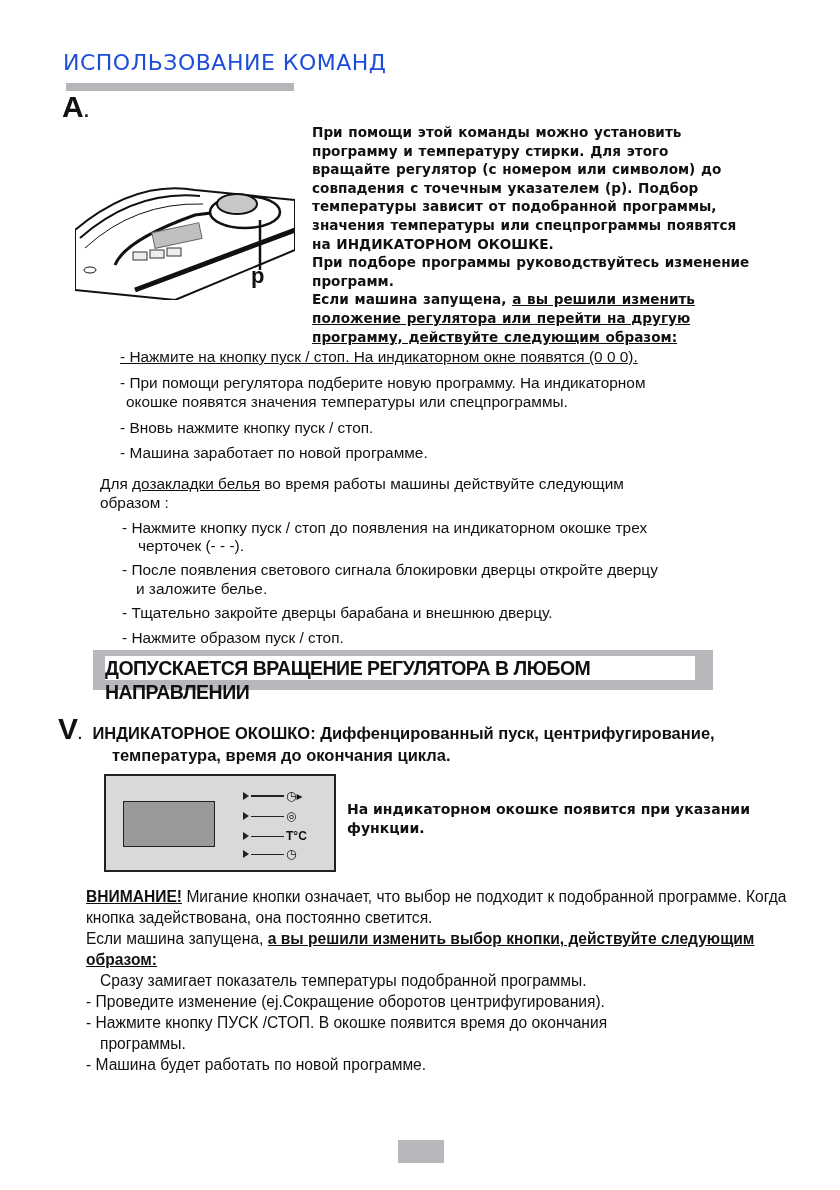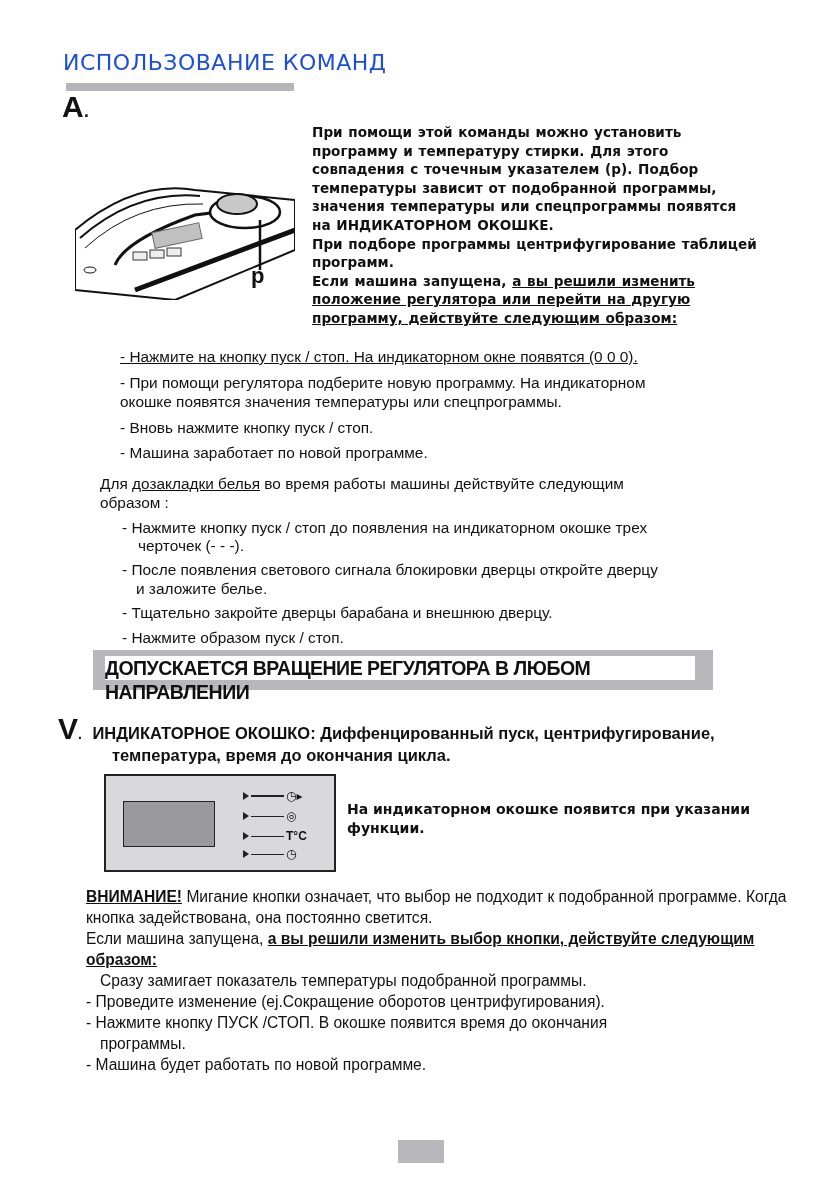--- a/index.html
+++ b/index.html
@@ -86,35 +86,36 @@
   <rect x="92" y="88" width="14" height="8" fill="#eee" stroke="#333"></rect>
   <path d="M60 130 L220 70" stroke="#111" stroke-width="5"></path>
   <line x1="185" y1="60" x2="185" y2="110" stroke="#111" stroke-width="2.5"></line>
   <ellipse cx="15" cy="110" rx="6" ry="3" fill="#fff" stroke="#111"></ellipse>
 </svg>
 <div class="abs p-label">p</div>
 
 <div class="abs intro">
   <div>При помощи этой команды можно установить</div>
   <div>программу и температуру стирки. Для этого</div>
+  <div>вращайте регулятор (с номером или символом) до</div>
   <div>совпадения с точечным указателем (p). Подбор</div>
   <div>температуры зависит от подобранной программы,</div>
   <div>значения температуры или спецпрограммы появятся</div>
   <div>на ИНДИКАТОРНОМ ОКОШКЕ.</div>
-  <div>При подборе программы центрифугирование таблицей</div>
+  <div>При подборе программы руководствуйтесь изменение</div>
   <div>программ.</div>
   <div><span>Если машина запущена, </span><span class="u">а вы решили изменить</span></div>
   <div class="u">положение регулятора или перейти на другую</div>
   <div class="u">программу, действуйте следующим образом:</div>
 </div>
 
 <div class="steps">
   <div class="step" style="left:120px; top:347px;text-decoration:underline;">- Нажмите  на кнопку пуск / стоп. На индикаторном окне появятся (0 0 0).</div>
   <div class="step" style="left:120px; top:373px;">- При помощи регулятора подберите новую программу. На индикаторном</div>
-  <div class="step" style="left:120px; top:392px;">  окошке появятся значения температуры или спецпрограммы.</div>
+  <div class="step" style="left:126px; top:392px;">  окошке появятся значения температуры или спецпрограммы.</div>
   <div class="step" style="left:120px; top:418px;">- Вновь нажмите кнопку пуск / стоп.</div>
   <div class="step" style="left:120px; top:443px;">- Машина заработает по новой программе.</div>
 </div>
 
 <div class="abs para2">
   <div><span>Для </span><span class="u">дозакладки белья</span><span> во время работы машины действуйте следующим</span></div>
   <div>образом :</div>
 </div>
 
 <div class="steps">

